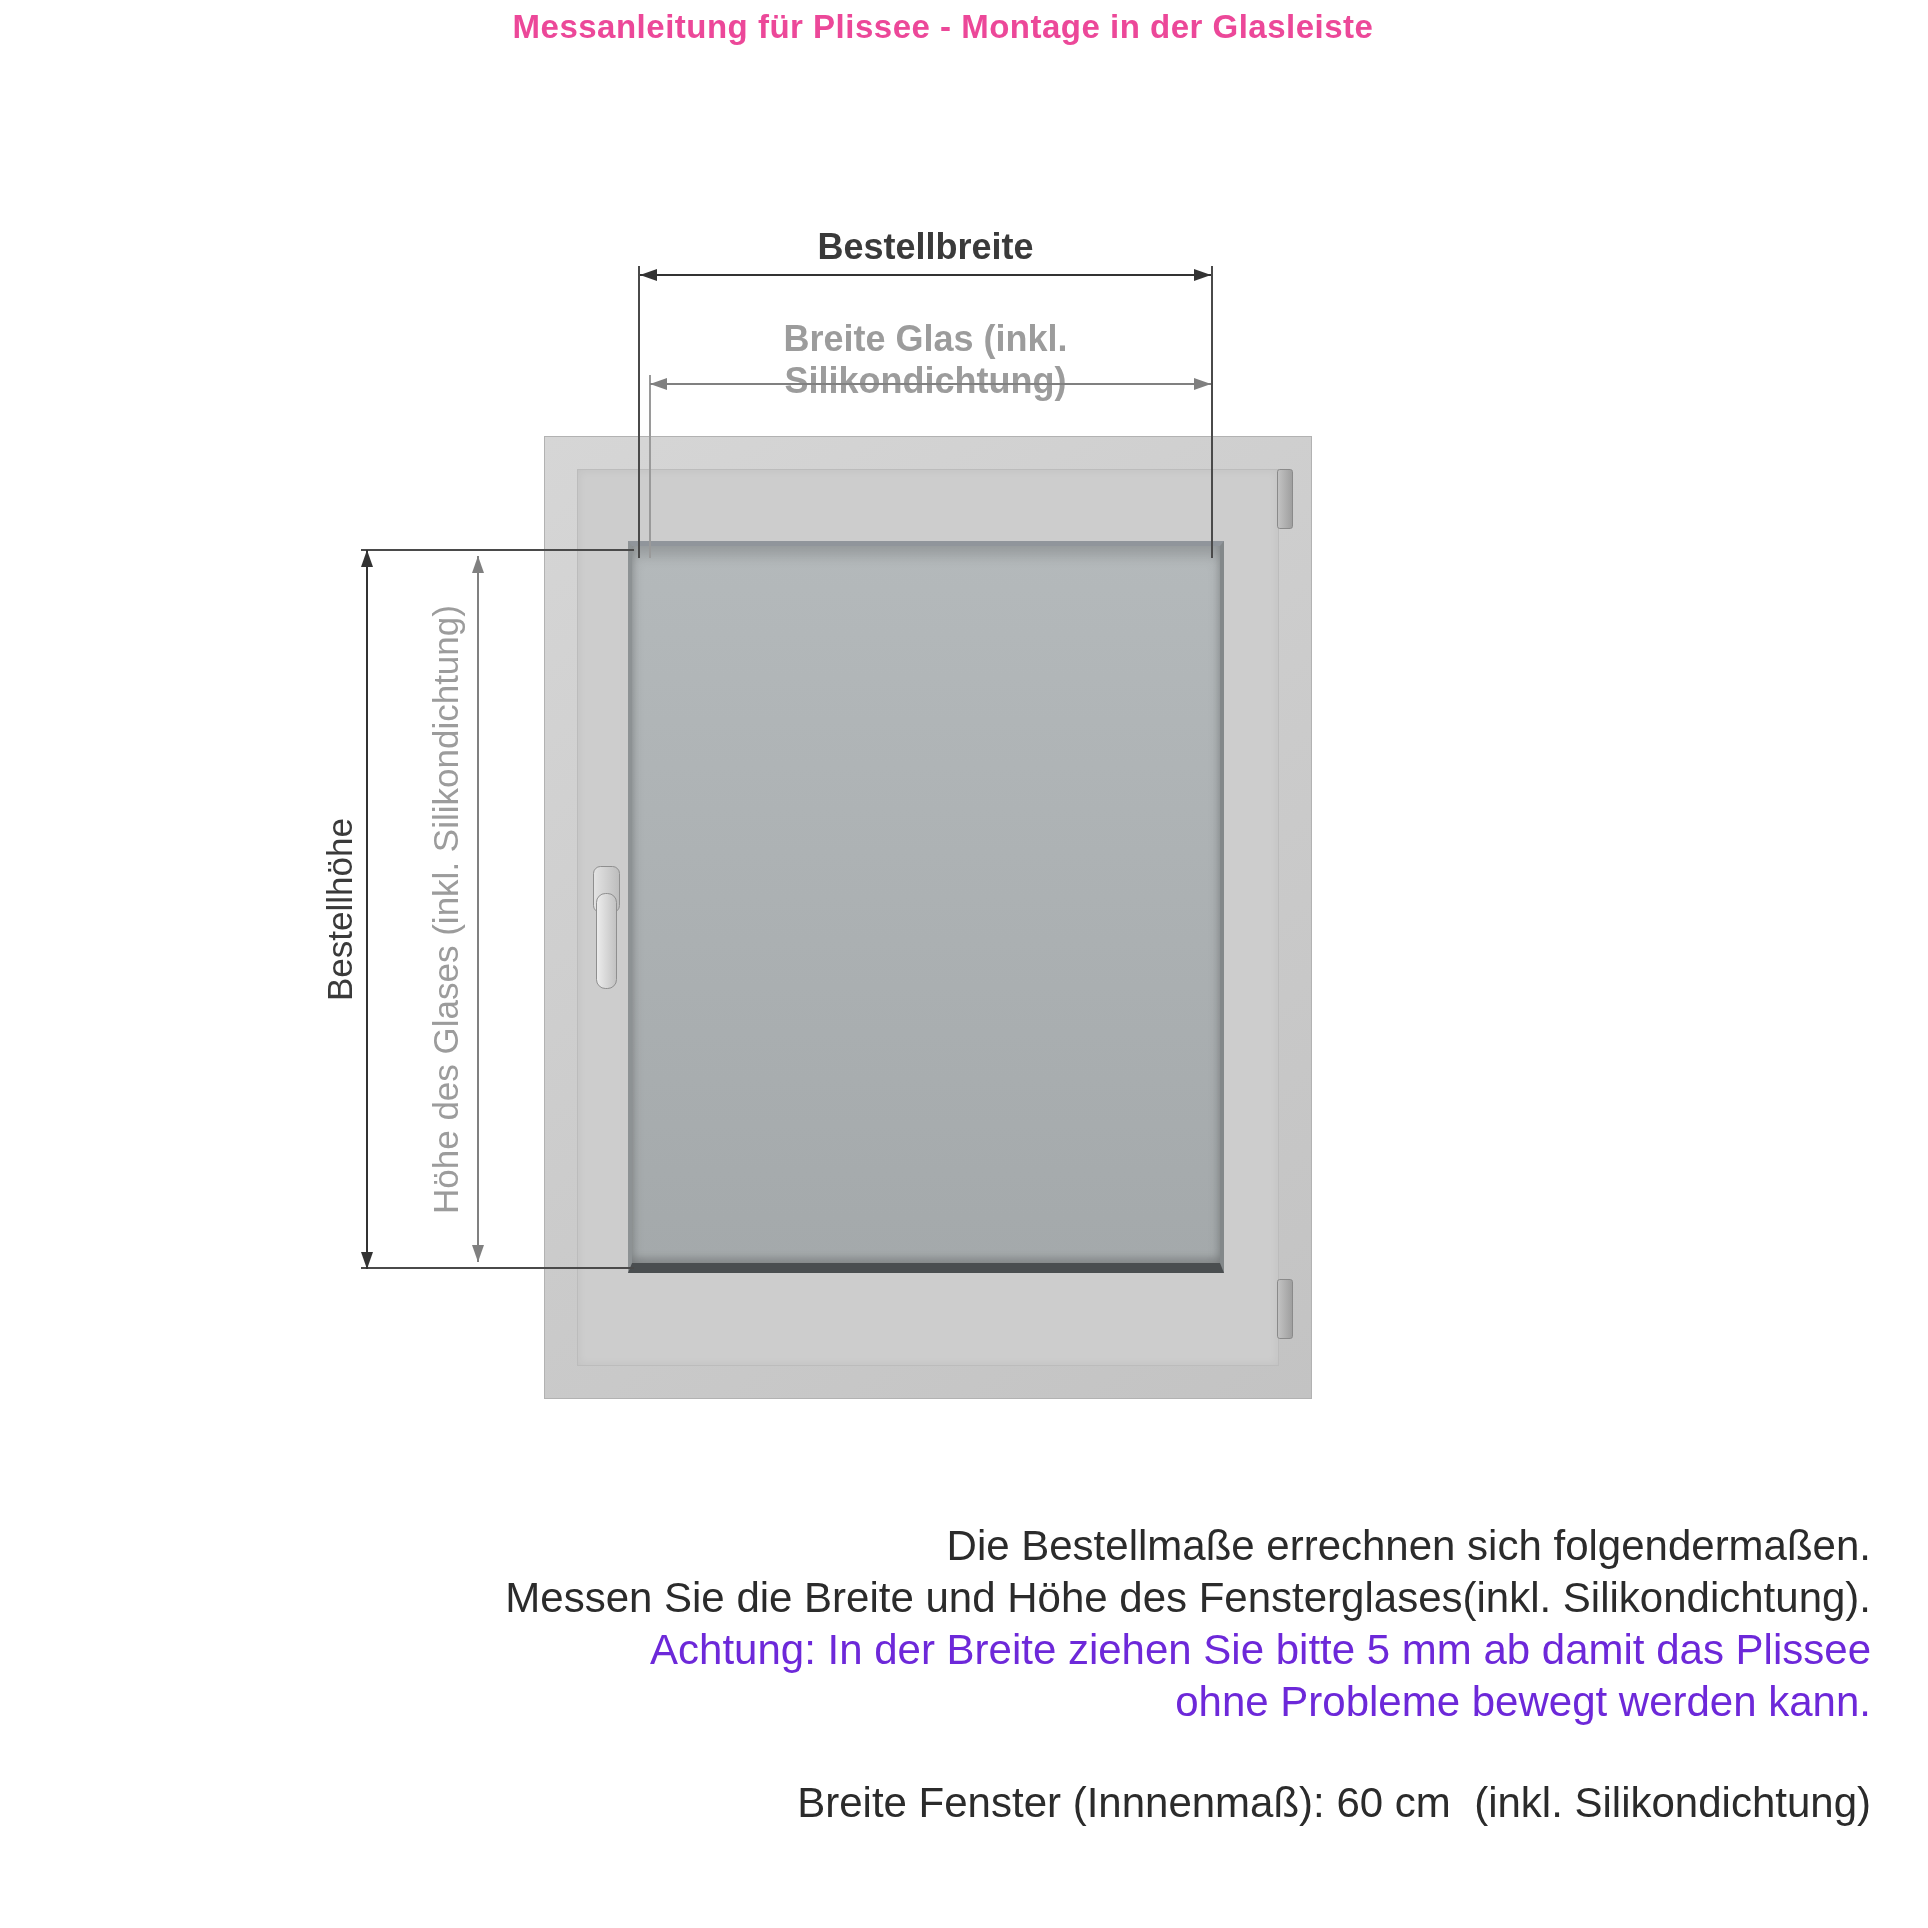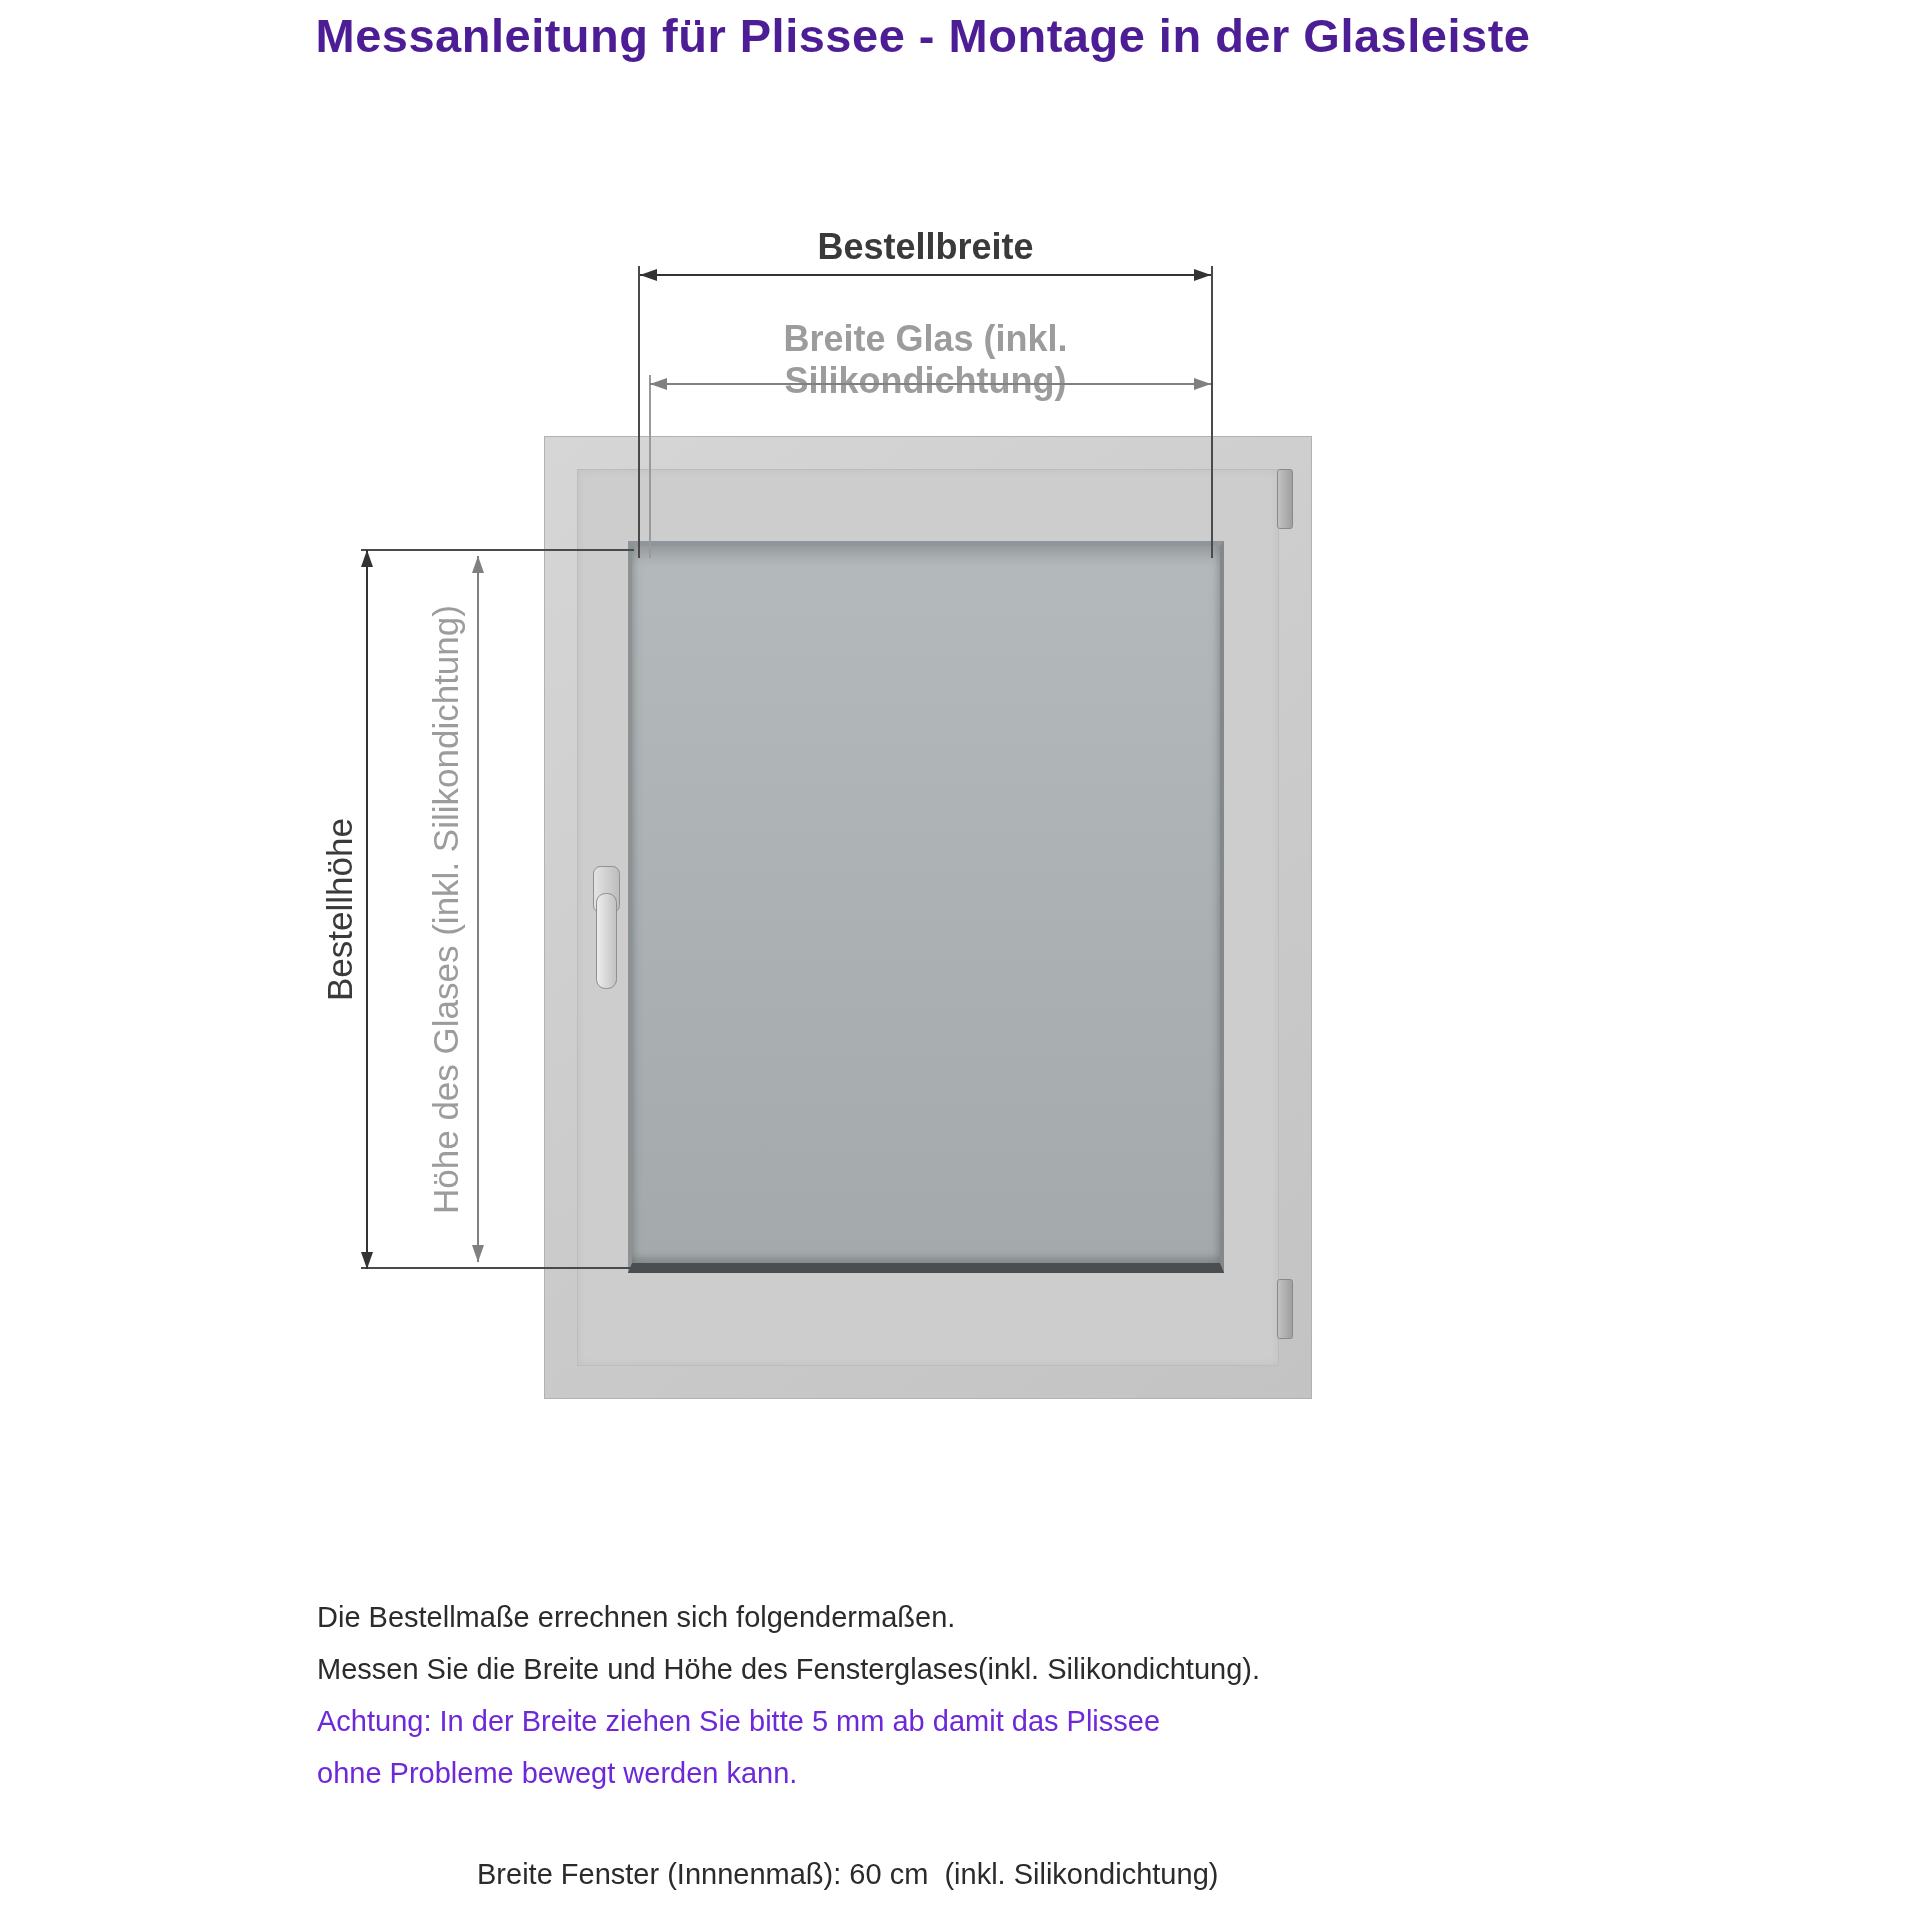--- a/index.html
+++ b/index.html
@@ -5,21 +5,21 @@
   html,body{margin:0;padding:0;}
   body{
     width:1928px;height:1928px;position:relative;background:#ffffff;
     font-family:"Liberation Sans", sans-serif;color:#2b2b2b;overflow:hidden;
   }
   .abs{position:absolute;}
 
   
   .page-title{
     left:0;top:7.5px;width:1846px;text-align:center;
-    font-size:47px;font-weight:600;color:#4c1d95;letter-spacing:0.5px;
+    font-size:33px;font-weight:600;color:#ec4899;letter-spacing:0.5px;padding-left:20px;
   }
 
   
   .win-frame{
     left:544px;top:436px;width:766px;height:961px;
     background:linear-gradient(145deg,#d6d6d6 0%,#cbcbcb 55%,#c3c3c3 100%);
     border:0.9px solid #b2b2b2;
   }
   .win-groove{
     position:absolute;left:32px;top:32px;right:32px;bottom:32px;
@@ -75,21 +75,21 @@
   .dim-label-h{position:absolute;text-align:center;font-size:36px;font-weight:bold;}
   .vlabel{position:absolute;writing-mode:vertical-rl;transform:rotate(180deg);
     text-align:center;font-size:35px;}
   .c-dark{color:#3a3a3a;}
   .c-gray{color:#9c9c9c;}
   .dim-dark{color:#333333;}
   .dim-gray{color:#808080;}
 
   
   .text-block{
-    left:317px;top:1591px;width:1554px;font-size:29px;line-height:52px;color:#2b2b2b;
+    left:317px;top:1520px;width:1554px;font-size:42px;line-height:52px;color:#2b2b2b;text-align:right;
   }
   .text-block .line{white-space:pre;}
   .warn{color:#6d28d9;}
   .indent{padding-left:160px;}
   .gap{height:49px;}
 </style>
 </head>
 <body>
 
 <div class="abs page-title">Messanleitung für Plissee - Montage in der Glasleiste</div>

